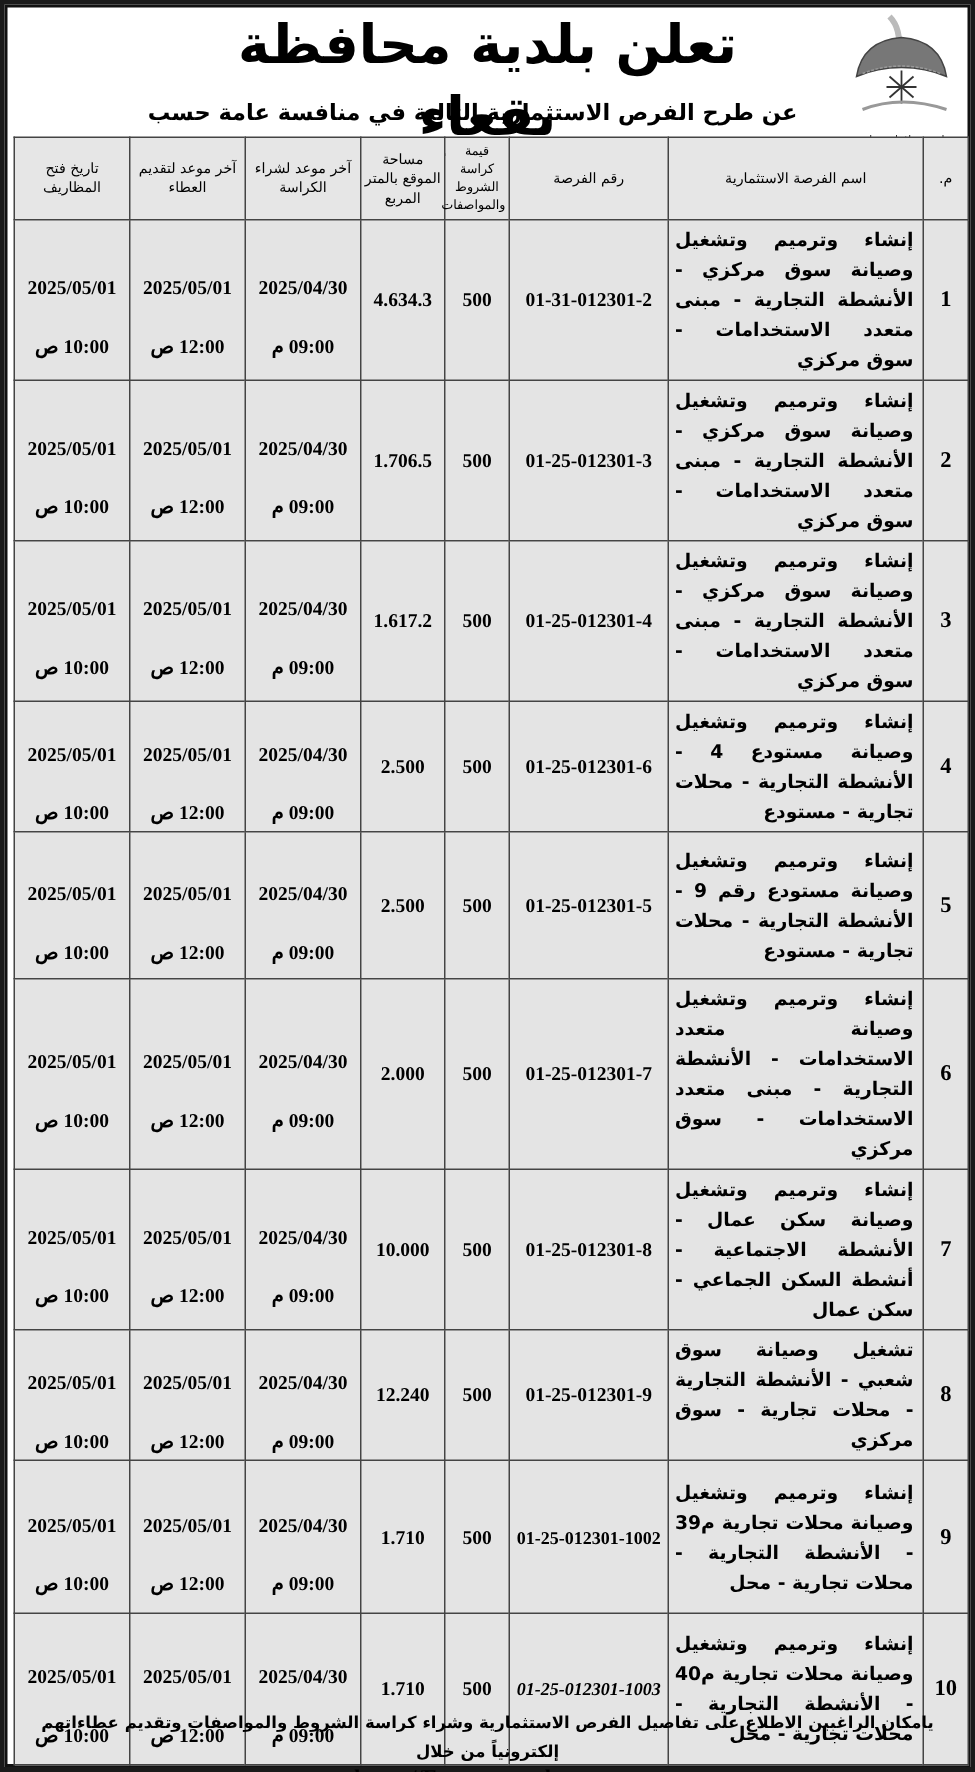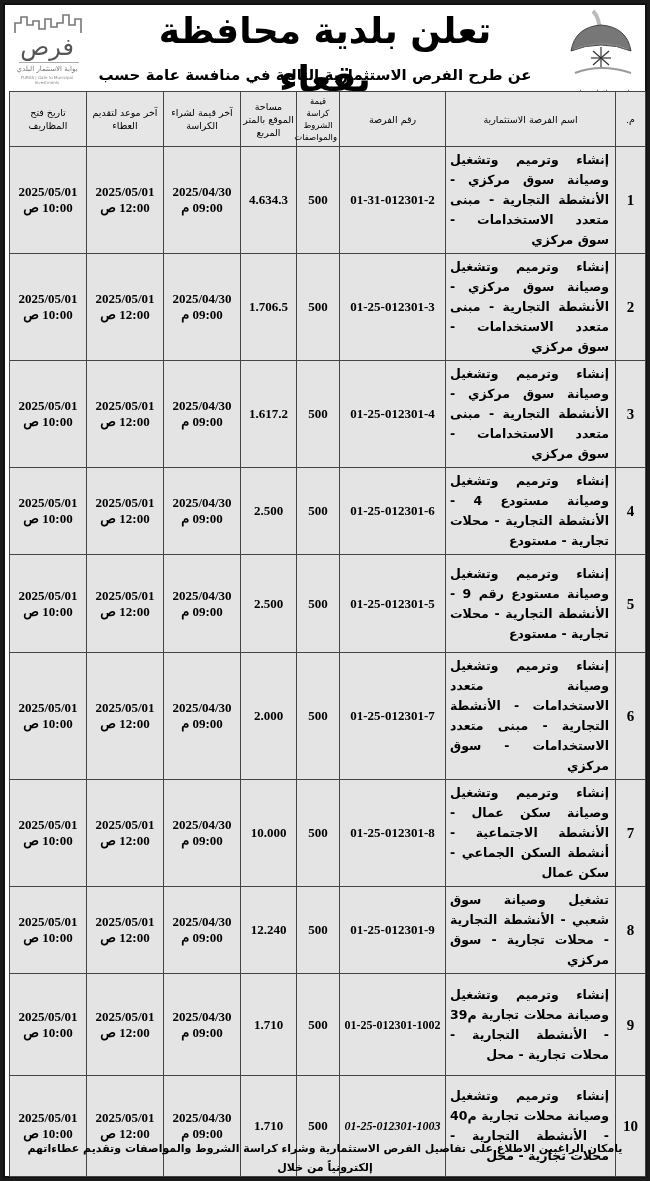--- a/index.html
+++ b/index.html
@@ -56,42 +56,33 @@
   table.opps td {
     background: #e4e4e4;
     font-family: "Liberation Serif", serif; font-weight: bold; font-size: 13px; line-height: 16px;
     padding: 2px 3px;
   }
   table.opps td.name {
     font-family: "DejaVu Sans", sans-serif; font-weight: bold; font-size: 12.5px;
     line-height: 20px; text-align: justify; text-align-last: right; padding: 3px 6px 3px 4px;
   }
   table.opps td.num { font-size: 15px; }
-  table.opps td .line2 { display: block; }
+  table.opps td .line2 { display: block; margin-top: 23px; }
   .footer {
     position: absolute; left: 4px; right: 4px; top: 1134px; text-align: center;
     font-family: "DejaVu Sans", sans-serif; font-weight: bold; font-size: 11px; line-height: 19px; color: #000;
   }
   .footer .url { font-family: "Liberation Serif", serif; font-size: 15px; }
 </style>
 </head>
 <body>
 
 <div class="page">
 
   <div class="header">
-    <div class="logo-left">
-      <svg width="76" height="24" viewBox="0 0 76 24" style="position:absolute;left:2px;top:2px;">
-        <polyline points="4,22 4,12 10,12 10,6 16,6 16,14 22,14 22,10 28,10 28,18 34,18 34,8 40,8 40,16 46,16 46,12 52,12 52,4 58,4 58,14 64,14 64,8 70,8 70,22" fill="none" stroke="#777" stroke-width="1.6"></polyline>
-      </svg>
-      <div class="furas-word">فرص</div>
-      <div style="position:absolute;left:10px;top:53px;width:60px;height:1px;background:#aaa;"></div>
-      <div class="furas-sub">بوابة الاستثمار البلدي</div>
-      <div class="furas-en">FURAS | Gate to Municipal Investments</div>
-    </div>
 
     <div class="title">تعلن بلدية محافظة بقعاء</div>
     <div class="subtitle">عن طرح الفرص الاستثمارية التالية في منافسة عامة حسب الجدول التالي :</div>
 
     <div class="logo-right">
       <svg width="80" height="70" viewBox="0 0 80 70" style="position:absolute;left:0;top:0;">
         <path d="M32 2 Q40 10 38 26" fill="none" stroke="#bbb" stroke-width="4"></path>
         <path d="M10 42 Q14 18 40 16 Q66 18 70 42 Q56 36 40 36 Q24 36 10 42 Z" fill="#777" stroke="#444" stroke-width="1"></path>
         <path d="M14 40 Q40 30 66 40" fill="none" stroke="#999" stroke-width="1" stroke-dasharray="2 1"></path>
         <g stroke="#333" stroke-width="1.2">
@@ -117,21 +108,21 @@
       <col style="width:77px">
       <col style="width:77px">
     </colgroup>
     <thead>
       <tr>
         <th>م.</th>
         <th>اسم الفرصة الاستثمارية</th>
         <th>رقم الفرصة</th>
         <th style="font-size:8.5px;line-height:12px;">قيمة كراسة الشروط والمواصفات</th>
         <th>مساحة الموقع بالمتر المربع</th>
-        <th>آخر قيمة لشراء الكراسة</th>
+        <th>آخر موعد لشراء الكراسة</th>
         <th>آخر موعد لتقديم العطاء</th>
         <th>تاريخ فتح المظاريف</th>
       </tr>
     </thead>
     <tbody>
       <tr style="height:101px">
         <td class="num">1</td>
         <td class="name">إنشاء وترميم وتشغيل وصيانة سوق مركزي - الأنشطة التجارية - مبنى متعدد الاستخدامات - سوق مركزي</td>
         <td>01-31-012301-2</td>
         <td>500</td>

